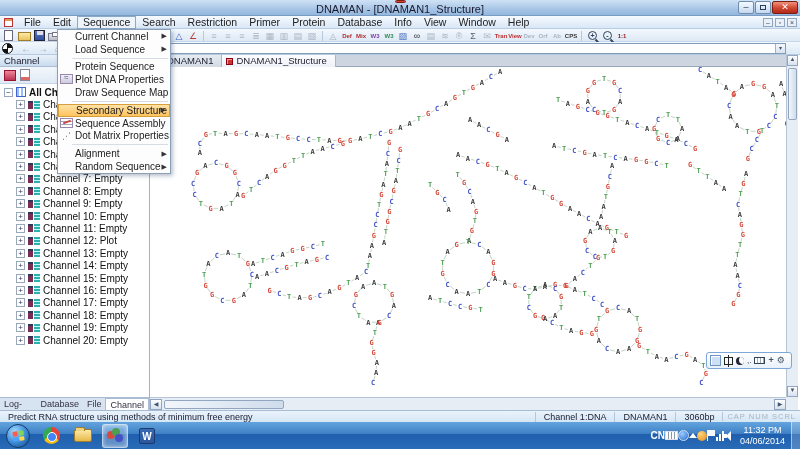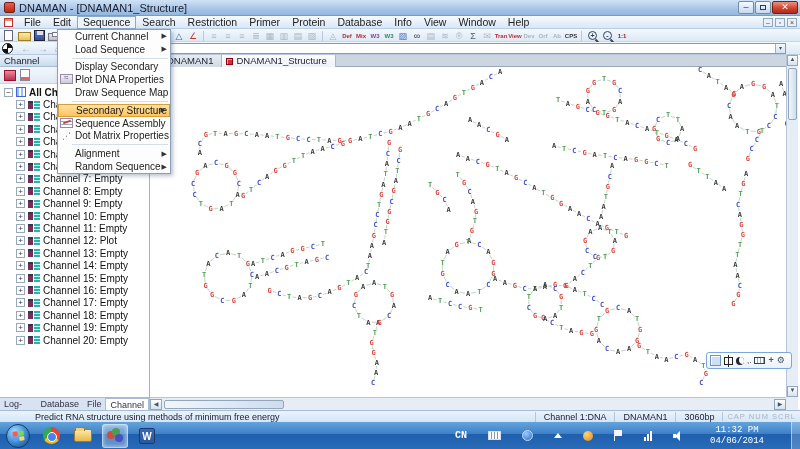--- a/index.html
+++ b/index.html
@@ -4,21 +4,21 @@
 <style>
   * { margin:0; padding:0; box-sizing:border-box; user-select:none; cursor:default; }
   html,body { width:800px; height:449px; overflow:hidden; background:#000; }
   body, #app { font-family:"Liberation Sans", sans-serif; }
   #app { position:relative; width:800px; height:449px; background:#fff; overflow:hidden; }
   .abs { position:absolute; }
 
   
   #titlebar { left:0; top:0; width:800px; height:16px;
     background:linear-gradient(#cfe2f5,#a7c5e6 60%,#93b7de); border-bottom:1px solid #7a9cc4;
-    display:flex; align-items:center; font-size:11px; color:#1b1b2e; }
+    display:flex; align-items:center; font-size:11px; color:#1b1b2e;flex-direction:column; }
   #app-icon { width:11px; height:11px; margin:0 4px 0 4px; background:linear-gradient(#e6604a,#b22c1c);
     border:1px solid #7c1d10; border-radius:2px; }
   .wbtns { position:absolute; right:2px; top:1px; display:flex; }
   .wbtn { width:16px; height:13px; margin-left:1px; border:1px solid #6f8cab; border-radius:2px;
     background:linear-gradient(#f4f9ff,#c6d9ef); font-size:9px; line-height:11px; text-align:center; color:#24405e; }
   .wbtn.close { width:26px; background:linear-gradient(#f0907e,#cf4631 55%,#b02a18); border-color:#7c1d10; color:#fff; }
   .wbtn .mini-sq { display:inline-block; width:6px; height:5px; border:1px solid #24405e; margin-top:3px; }
 
   
   #menubar { left:0; top:16px; width:800px; height:13px;
@@ -98,21 +98,21 @@
 
   
   #side-tabs { left:0; top:397px; width:150px; height:13px; background:#d7e3f0; border-top:1px solid #a8bdd4;
     border-right:1px solid #a8bdd4; display:flex; align-items:flex-end; font-size:9px; color:#334; }
   .s-tab { padding:0 4px; height:12px; line-height:12px; }
   .s-tab.active { background:#fff; border:1px solid #a8bdd4; border-bottom:none; }
 
   
   #statusbar { left:0; top:410px; width:800px; height:12px; background:linear-gradient(#eaf3fc,#d4e6f6);
     border-top:1px solid #a8bdd4; font-size:9px; color:#223; display:flex; align-items:center; }
-  .st-msg { padding-left:20px; flex:1;margin-left:15px; }
+  .st-msg { padding-left:8px; flex:1; }
   .st-pane { border-left:1px solid #b3c6da; padding:0 8px; height:10px; line-height:10px; }
   .st-locks { border-left:1px solid #b3c6da; padding:0 4px; color:#a9b4c0; font-size:7.5px; letter-spacing:1px; }
 
   
   .popup { background:#fdfdfd; border:1px solid #8aa0b8; box-shadow:2px 2px 4px rgba(60,80,110,.35); z-index:50; }
   #dropdown { left:57px; top:29px; width:114px; }
   #submenu { left:170px; top:103px; width:112px; }
   .mrow { height:12.8px; display:flex; align-items:center; font-size:10px; color:#222; position:relative; padding-left:17px; }
   .mrow .micon { position:absolute; left:2px; top:1px; width:13px; height:10px; }
   .mrow .arrow { position:absolute; right:3px; font-size:7px; color:#333; }
@@ -150,21 +150,21 @@
   .task-ic { width:26px; height:24px; margin:0 3px; display:flex; align-items:center; justify-content:center; border-radius:3px; }
   .task-ic.active { background:rgba(255,255,255,.28); border:1px solid rgba(255,255,255,.55); box-shadow:inset 0 0 4px rgba(255,255,255,.6); }
   .chrome { width:17px; height:17px; border-radius:50%; background:conic-gradient(#ea4335 0 120deg, #fbbc05 120deg 240deg, #34a853 240deg); position:relative; }
   .chrome:after { content:""; position:absolute; left:4.5px; top:4.5px; width:8px; height:8px; border-radius:50%; background:#4285f4; border:1.5px solid #fff; }
   .folder-ic { width:18px; height:13px; background:linear-gradient(#ffe9a8,#e8b84a); border:1px solid #a07d28; border-radius:2px; position:relative; }
   .folder-ic:after { content:""; position:absolute; left:0; top:-3px; width:8px; height:3px; background:#f2d27c; border:1px solid #a07d28; border-bottom:none; border-radius:2px 2px 0 0; }
   .dnaman-ic { position:relative; width:17px; height:15px; }
   .dnaman-ic i { position:absolute; border-radius:50%; width:8px; height:8px; }
   .word-ic { width:16px; height:16px; background:linear-gradient(#3a6ab4,#2b579a); border:1px solid #1c3a6b; border-radius:2px;
     color:#fff; font-size:10px; font-weight:bold; text-align:center; line-height:15px; }
-  #tray { margin-left:auto; display:flex; align-items:center; gap:21px; color:#fff;font-family:Liberation Mono, monospace; }
+  #tray { margin-left:auto; display:flex; align-items:center; gap:0; color:#fff; }
   #tray-lang { font-size:10px; font-weight:bold; }
   .tray-kbd { width:13px; height:9px; border:1px solid #dde; background:repeating-linear-gradient(90deg,#fff 0 2px,#89a 2px 3px); }
   .tray-blue { width:11px; height:11px; border-radius:50%; background:radial-gradient(circle at 35% 30%, #9cf, #2a6cd0); border:1px solid #cde; }
   .tray-caret { width:0; height:0; border-left:4px solid transparent; border-right:4px solid transparent; border-bottom:5px solid #fff; }
   .tray-orange { width:10px; height:10px; border-radius:50%; background:radial-gradient(circle at 35% 30%, #ffd27a, #e08a1a); }
   .tray-flag { position:relative; width:9px; height:11px; }
   .tray-flag:before { content:""; position:absolute; left:0; top:0; width:1.5px; height:11px; background:#eef; }
   .tray-flag:after { content:""; position:absolute; left:1.5px; top:0; width:7px; height:6px; background:#f4f7fb; }
   .tray-net { display:flex; align-items:flex-end; gap:1px; height:10px; }
   .tray-net i { width:2px; background:#fff; display:block; }
@@ -1189,21 +1189,21 @@
       <div class="mrow">
         <span>Current Channel</span>
         <span class="arrow">▶</span>
       </div>
       <div class="mrow">
         <span>Load Sequence</span>
         <span class="arrow">▶</span>
       </div>
       <div class="msep"></div>
       <div class="mrow">
-        <span>Display Secondary</span>
+        <span>Protein Sequence</span>
       </div>
       <div class="mrow">
         <div class="micon mi-chart"></div>
         <span>Plot DNA Properties</span>
       </div>
       <div class="mrow">
         <span>Draw Sequence Map</span>
       </div>
       <div class="msep"></div>
       <div class="mrow hl">

